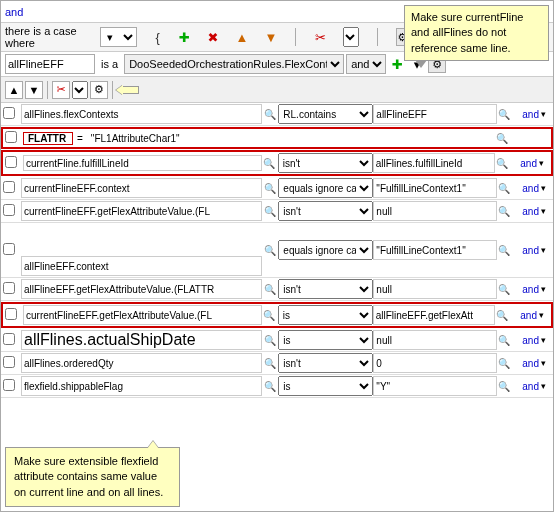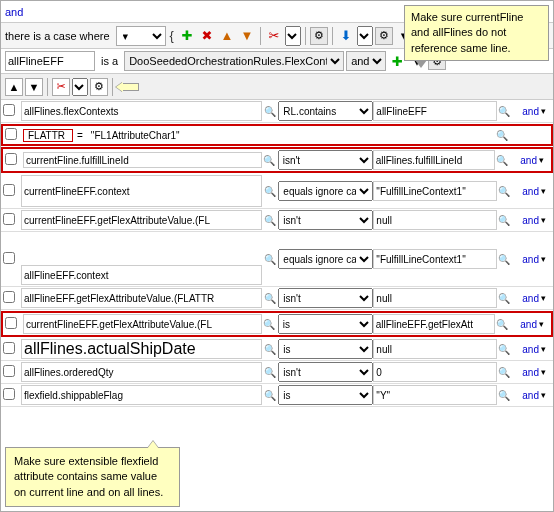--- a/index.html
+++ b/index.html
@@ -3,21 +3,21 @@
   <meta charset="utf-8">
   <style>
     * { box-sizing: border-box; margin: 0; padding: 0; font-family: Arial, sans-serif; font-size: 11px; }
     body { background: #f0f0f0; width: 554px; height: 512px; overflow: hidden; }
     .main-container { width: 554px; height: 512px; background: #fff; border: 1px solid #aaa; position: relative; }
     
     
     .top-bar { display: flex; align-items: center; padding: 2px 4px; background: #fff; border-bottom: 1px solid #ccc; min-height: 22px; }
     
     
-    .toolbar-row { display: flex; align-items: center; padding: 2px 4px; background: #f5f5f5; border-bottom: 1px solid #ccc; gap: 2px; min-height: 26px; }
+    .toolbar-row { display: flex; align-items: center; padding: 2px 4px; background: #f5f5f5; border-bottom: 1px solid #ccc; gap: 16px; min-height: 26px; }
     .dropdown-select { height: 20px; font-size: 11px; border: 1px solid #aaa; background: #fff; padding: 0 2px; }
     .bracket { font-size: 13px; color: #333; padding: 0 2px; }
     .toolbar-btn { width: 18px; height: 18px; border: none; cursor: pointer; display: flex; align-items: center; justify-content: center; font-size: 13px; background: transparent; }
     .toolbar-btn.green { color: #00aa00; }
     .toolbar-btn.red { color: #cc0000; }
     .toolbar-btn.orange { color: #cc6600; }
     .toolbar-btn.blue { color: #0066cc; }
     .gear-btn { width: 18px; height: 18px; border: none; cursor: pointer; background: #e8e8e8; border: 1px solid #aaa; display: flex; align-items: center; justify-content: center; font-size: 11px; }
     .separator { width: 1px; height: 18px; background: #aaa; margin: 0 2px; }
     
@@ -119,42 +119,42 @@
       <div class="search-icon">🔍</div>
       <select style="width:95px; height:20px; font-size:10px; flex-shrink:0;"><option>RL.contains</option></select>
       <div style="flex:1; height:20px; border:1px solid #ccc; background:#fff; font-size:10px; padding:0 2px; overflow:hidden; white-space:nowrap; display:flex; align-items:center;">allFlineEFF</div>
       <div class="search-icon">🔍</div>
       <div style="width:28px; font-size:10px; color:#0000cc; text-align:right; padding-right:2px; cursor:pointer;">and</div>
       <div style="width:10px; font-size:9px;">▾</div>
     </div>
 
     <div style="display:flex; align-items:center; min-height:22px; border:2px solid #cc0000; padding:1px 2px; background:#fff; margin:1px 0;">
       <div style="width:18px; flex-shrink:0;"><input type="checkbox" style=""></div>
-      <div style="min-width:50px; font-size:10px; padding:0 4px; font-weight:normal; border:1px solid #cc0000;">FLATTR</div>
+      <div style="min-width:50px; font-size:10px; padding:0 4px; font-weight:bold; border:1px solid #cc0000;">FLATTR</div>
       <div style="font-size:10px; padding:0 4px;">=</div>
       <div style="flex:1; font-size:10px; padding:0 4px;">"FL1AttributeChar1"</div>
       <div class="search-icon">🔍</div>
       <div style="width:28px;"></div>
       <div style="width:10px;"></div>
     </div>
 
     <div style="display:flex; align-items:center; min-height:22px; border:2px solid #cc0000; padding:1px 2px; background:#fff; margin:1px 0;">
       <div style="width:18px; flex-shrink:0;"><input type="checkbox" style=""></div>
       <div style="flex:2; height:16px; border:1px solid #ccc; background:#fff; font-size:10px; padding:0 2px; overflow:hidden; white-space:nowrap; display:flex; align-items:center; cursor:pointer;">currentFline.fulfillLineId</div>
       <div class="search-icon">🔍</div>
       <select style="width:95px; height:20px; font-size:10px; flex-shrink:0;"><option>isn't</option></select>
       <div style="flex:1; height:20px; border:1px solid #ccc; background:#fff; font-size:10px; padding:0 2px; overflow:hidden; white-space:nowrap; display:flex; align-items:center;">allFlines.fulfillLineId</div>
       <div class="search-icon">🔍</div>
       <div style="width:28px; font-size:10px; color:#0000cc; text-align:right; padding-right:2px; cursor:pointer;">and</div>
       <div style="width:10px; font-size:9px;">▾</div>
     </div>
 
     <div style="display:flex; align-items:center; min-height:22px; border-bottom:1px solid #ddd; padding:1px 2px; background:#fff;">
       <div style="width:18px; flex-shrink:0;"><input type="checkbox" style=""></div>
-      <div style="flex:2; height:32px; border:1px solid #ccc; background:#fff; font-size:10px; padding:0 2px; overflow:hidden; white-space:nowrap; display:flex; align-items:center; cursor:pointer;">currentFlineEFF.context</div>
+      <div style="flex:2; height:20px; border:1px solid #ccc; background:#fff; font-size:10px; padding:0 2px; overflow:hidden; white-space:nowrap; display:flex; align-items:center; cursor:pointer;">currentFlineEFF.context</div>
       <div class="search-icon">🔍</div>
       <select style="width:95px; height:20px; font-size:10px; flex-shrink:0;"><option>equals ignore case</option></select>
       <div style="flex:1; height:20px; border:1px solid #ccc; background:#fff; font-size:10px; padding:0 2px; overflow:hidden; white-space:nowrap; display:flex; align-items:center;">"FulfillLineContext1"</div>
       <div class="search-icon">🔍</div>
       <div style="width:28px; font-size:10px; color:#0000cc; text-align:right; padding-right:2px; cursor:pointer;">and</div>
       <div style="width:10px; font-size:9px;">▾</div>
     </div>
 
     <div style="display:flex; align-items:center; min-height:22px; border-bottom:1px solid #ddd; padding:1px 2px; background:#fff;">
       <div style="width:18px; flex-shrink:0;"><input type="checkbox" style=""></div>

